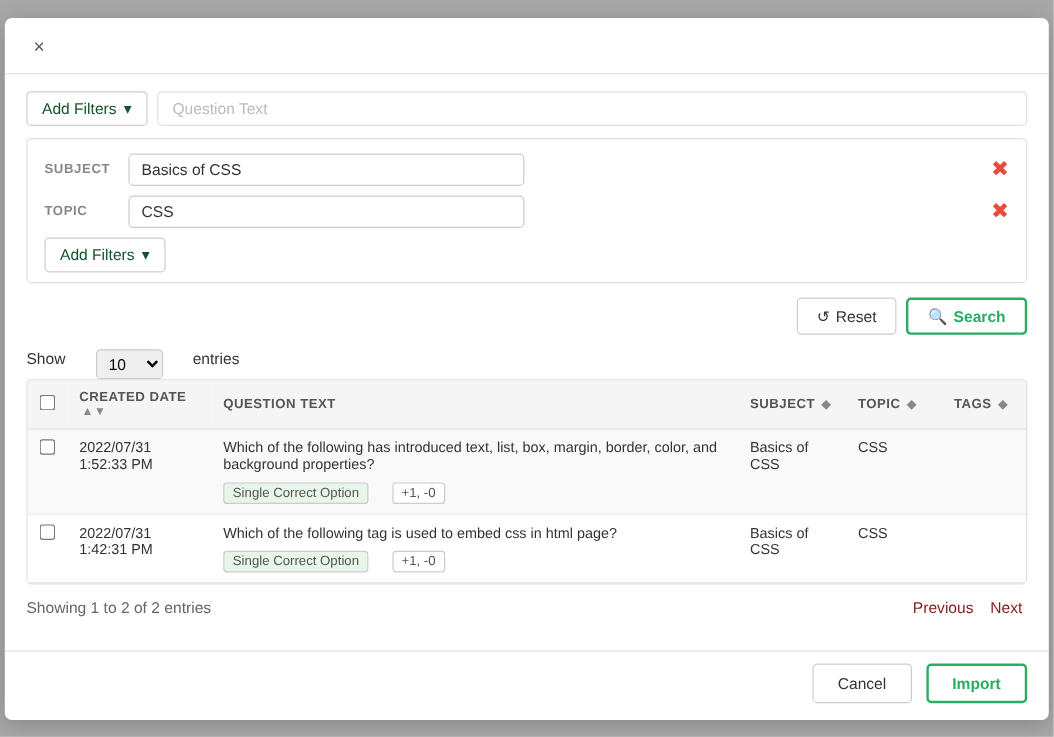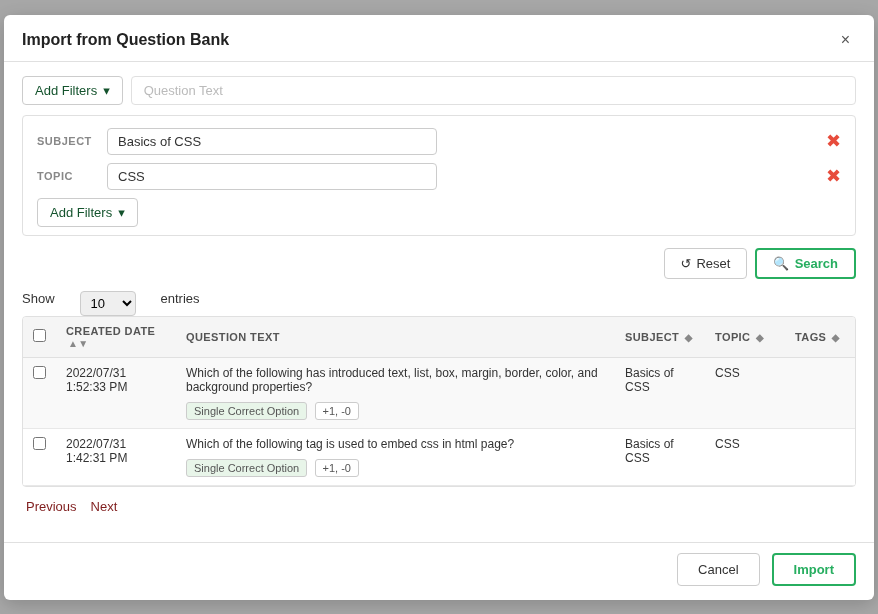--- a/index.html
+++ b/index.html
@@ -212,21 +212,21 @@
     }
     .badge {
       display: inline-block;
       background: #e8f5e9;
       color: #555;
       border: 1px solid #ccc;
       border-radius: 3px;
       padding: 2px 7px;
       font-size: 11px;
       margin-top: 4px;
-      margin-right: 4px;
+      margin-right: 16px;
     }
     .badge-score {
       display: inline-block;
       background: #fff;
       color: #555;
       border: 1px solid #ccc;
       border-radius: 3px;
       padding: 2px 7px;
       font-size: 11px;
       margin-top: 4px;
@@ -283,21 +283,20 @@
       font-weight: bold;
     }
   </style>
 </head>
 <body>
 
 <div class="modal-overlay">
   <div class="modal">
 
     <div class="modal-header">
-      <span class="modal-title">Import from Question Bank</span>
       <button class="close-btn">×</button>
     </div>
 
     <div class="modal-body">
 
       <div class="filter-bar">
         <button class="add-filters-btn">
           <span>Add Filters</span>
           <span>▾</span>
         </button>
@@ -410,20 +409,21 @@
       </td>
       <td style="font-size:12px;color:#333;">Basics of CSS</td>
       <td style="font-size:12px;color:#333;">CSS</td>
       <td style="font-size:12px;color:#333;"></td>
     </tr>
             </tbody>
         </table>
       </div>
 
       <div class="pagination-bar">
+        <span>Showing 1 to 2 of 2 entries</span>
         <div class="pagination-btns">
           <button class="prev-btn">Previous</button>
           <button class="next-btn">Next</button>
         </div>
       </div>
     </div>
 
     <div class="modal-footer">
       <button class="cancel-btn">Cancel</button>
       <button class="import-btn">Import</button>

